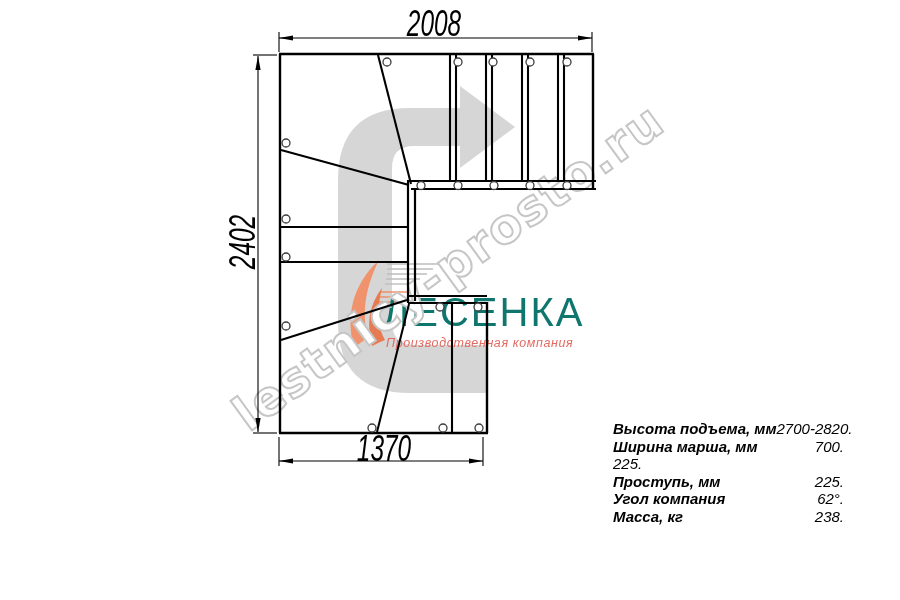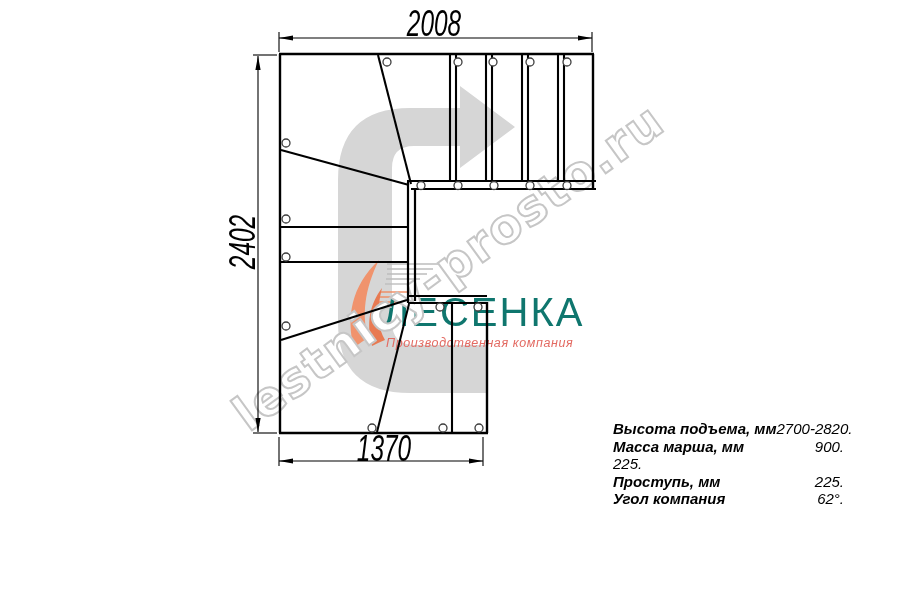--- a/index.html
+++ b/index.html
@@ -169,27 +169,31 @@
 <div id="dim-top" class="dim-text">2008</div>
 <div id="dim-left" class="dim-text">2402</div>
 <div id="dim-bottom" class="dim-text">1370</div>
 
 <div id="specs">
   <div class="spec-row">
     <span class="spec-label">Высота подъема, мм</span>
     <span class="spec-value">2700-2820.</span>
   </div>
   <div class="spec-row">
-    <span class="spec-label">Масса марша, мм</span>
-    <span class="spec-value">900.</span>
+    <span class="spec-label">Ширина марша, мм</span>
+    <span class="spec-value">700.</span>
   </div>
   <div class="spec-row">
     <span class="spec-value">225.</span>
   </div>
   <div class="spec-row">
     <span class="spec-label">Проступь, мм</span>
     <span class="spec-value">225.</span>
   </div>
   <div class="spec-row">
     <span class="spec-label">Угол компания</span>
     <span class="spec-value">62°.</span>
   </div>
+  <div class="spec-row">
+    <span class="spec-label">Масса, кг</span>
+    <span class="spec-value">238.</span>
+  </div>
 </div>
 
 </body></html>

